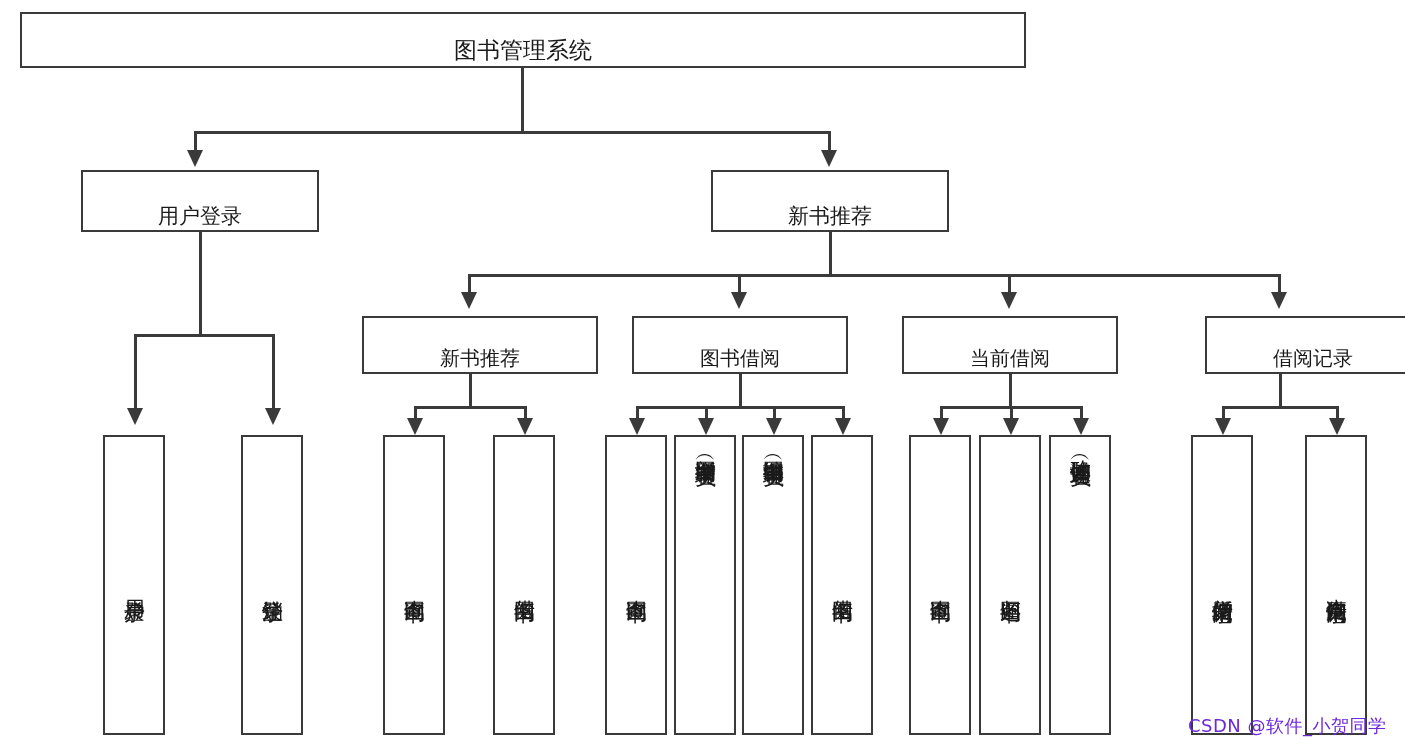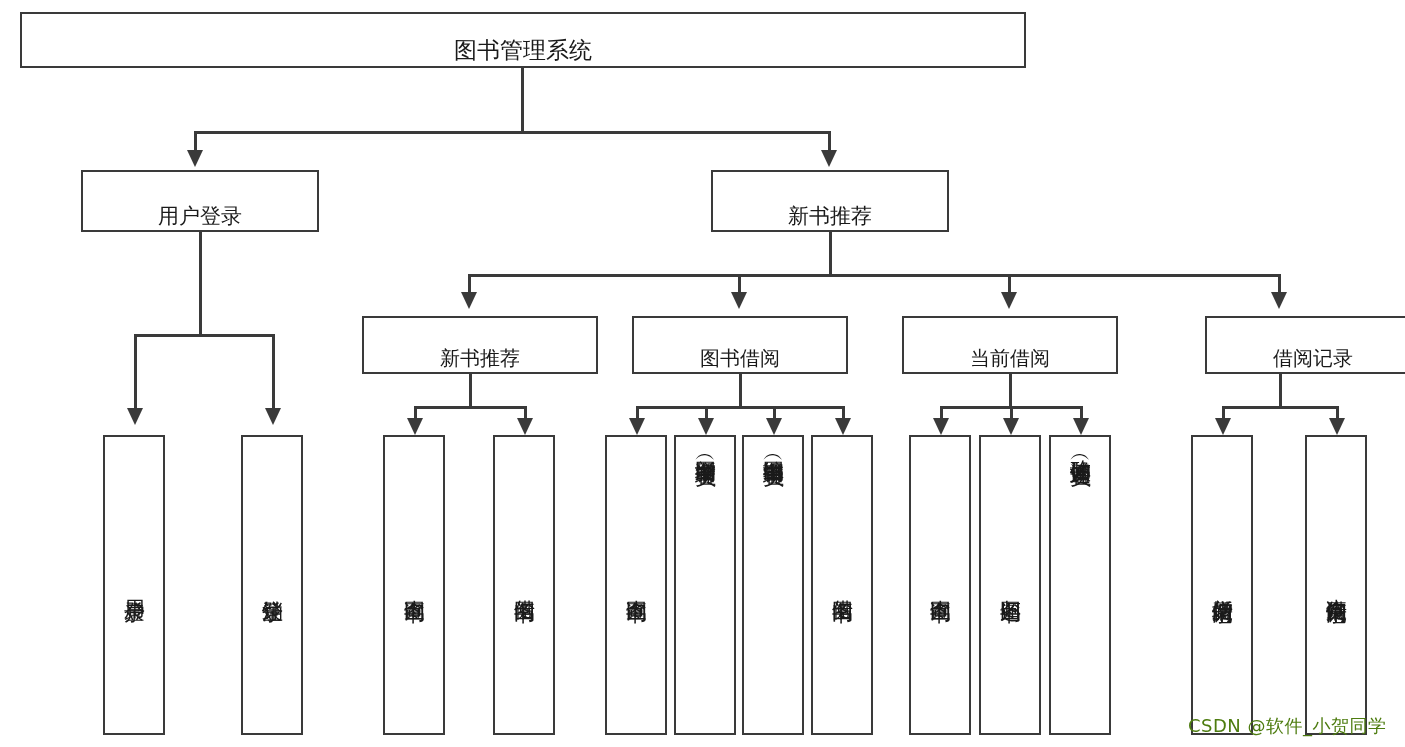--- a/index.html
+++ b/index.html
@@ -85,21 +85,21 @@
     border-right: 8px solid transparent;
     border-top: 17px solid #3a3a3a;
     z-index: 2;
   }
   
   #watermark {
     position: absolute;
     left: 1188px;
     top: 714px;
     font-size: 18px;
-    color: #4d7c0f;
+    color: #6d28d9;
     white-space: nowrap;
     z-index: 5;
     letter-spacing: 0.5px;
   }
 </style>
 </head>
 <body>
 
 <div id="canvas">
 

